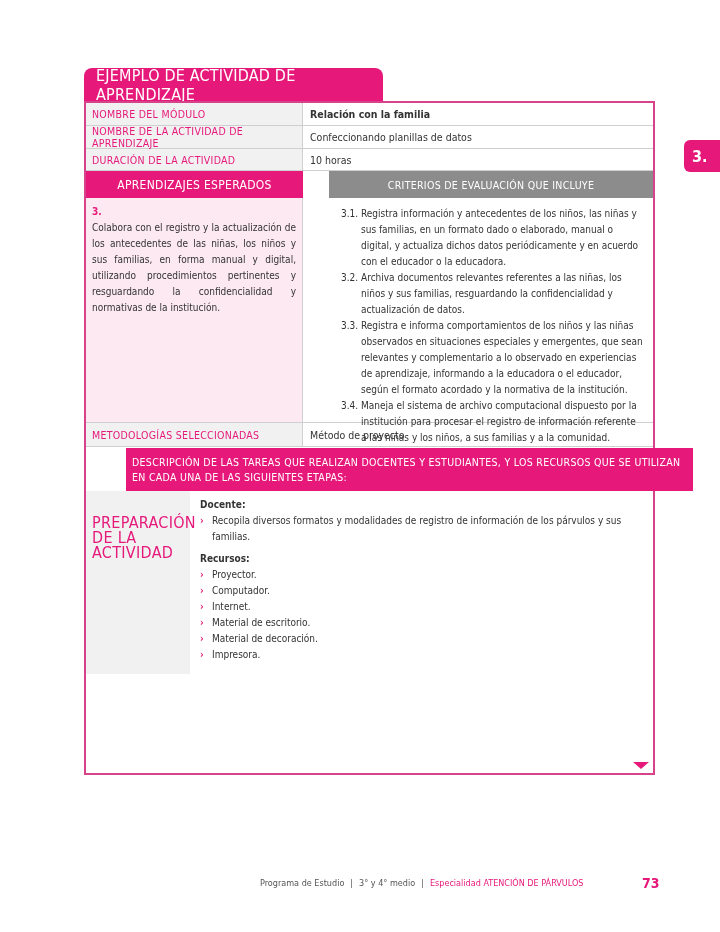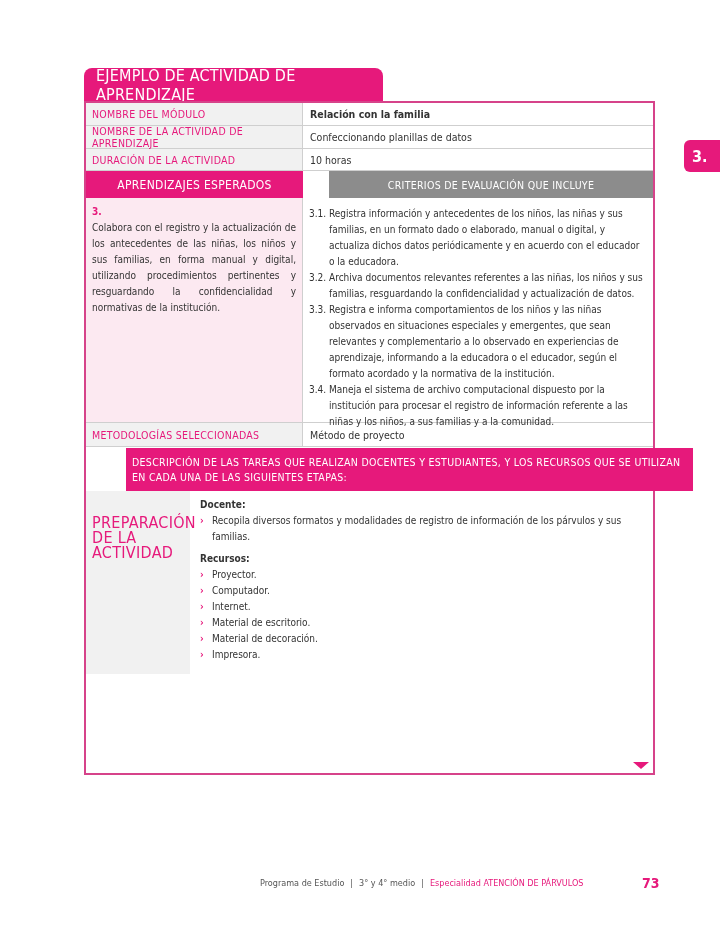--- a/index.html
+++ b/index.html
@@ -14,21 +14,21 @@
   .lbl { width:217px; background:#f1f1f1; color:#e6197b; font-size:10.5px; padding-left:6px;
          display:flex; align-items:center; box-sizing:border-box; border-right:1px solid #cfcfcf; letter-spacing:0.3px; }
   .val { flex:1; font-size:10.5px; color:#333; padding-left:7px; display:flex; align-items:center; }
   .hdr-pink { width:217px; background:#e6197b; color:#fff; font-size:12px; display:flex; align-items:center; justify-content:center; letter-spacing:0.3px; }
   .hdr-gray { flex:1; background:#8c8c8c; color:#fff; font-size:10.5px; display:flex; align-items:center; justify-content:center; letter-spacing:0.3px;margin-left:26px; }
   .content-left { width:217px; background:#fce9f1; box-sizing:border-box; border-right:1px solid #cfcfcf;
                   padding:6px 6px; font-size:10px; line-height:16px; color:#333; }
   .content-left .num { color:#e6197b; font-weight:bold; }
   .content-right { flex:1; padding:8px 10px 6px 6px; font-size:10px; line-height:16px; color:#333; }
   .crit { display:flex; }
-  .crit .n { width:20px; flex:none; }
+  .crit .n { width:20px; flex:none;margin-left:32px; }
   .crit .t { flex:1; }
   .desc { position:absolute; left:0; width:567px; background:#e6197b; color:#fff; font-size:10.5px; line-height:15px;
           padding:7px 6px; box-sizing:border-box; letter-spacing:0.3px; }
   .prep-left { width:104px; background:#f1f1f1; color:#e6197b; font-size:16px; line-height:15px; padding:24px 6px; box-sizing:border-box; letter-spacing:0.3px; }
   .prep-right { flex:1; padding:6px 10px 6px 10px; font-size:10px; line-height:16px; color:#333;border-radius:16px; }
   .sub { font-weight:bold; color:#333; }
   .bul { display:flex; }
   .bul .arrow { color:#e6197b; width:12px; flex:none; font-weight:bold; }
   .corner-tri { position:absolute; right:4px; bottom:4px; width:0; height:0;
                 border-left:8px solid transparent; border-right:8px solid transparent; border-top:7px solid #e6197b; }

